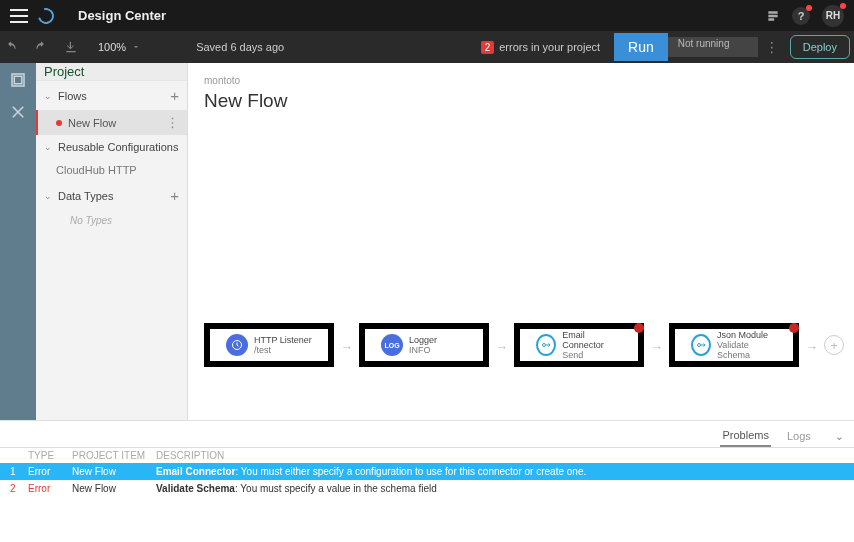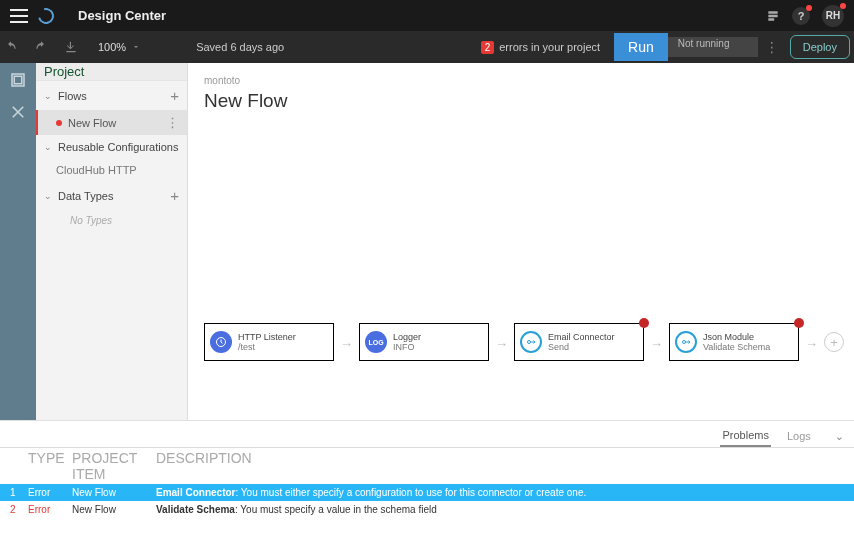--- a/index.html
+++ b/index.html
@@ -41,38 +41,38 @@
   .side-item.active::before { content:""; position:absolute; left:0; top:0; bottom:0; width:2px; background:#e53935;}
   .reddot { width:6px;height:6px;border-radius:50%; background:#e53935; margin-right:6px;}
   .side-item .kebab2 { margin-left:auto; color:#888; font-size:13px; cursor:pointer;}
   .side-indent { padding:5px 8px 5px 20px; font-size:11px; color:#777;}
   .side-empty { padding:5px 8px 5px 34px; font-size:10px; color:#aaa; font-style:italic;}
   
   .canvas { flex:1; background:#fff; position:relative; padding:12px 16px 0 16px; overflow:hidden;}
   .crumb { font-size:10px; color:#999; }
   .flow-title { font-size:19px; color:#333; margin-top:4px; font-weight:400;}
   .flow { position:absolute; top:260px; left:16px; display:flex; align-items:center; gap:6px;}
-  .card { width:130px; height:38px; border:1px solid #000000; background:#fff; display:flex; align-items:center; padding:5px; position:relative;}
+  .card { width:130px; height:38px; border:6px solid #000000; background:#fff; display:flex; align-items:center; padding:16px; position:relative;}
   .cicon { width:22px;height:22px; border-radius:50%; display:flex; align-items:center; justify-content:center; margin-right:6px; font-size:9px; font-weight:bold; color:#fff;}
   .ci-blue { background:#4a6ee0;}
   .ci-ring { background:#fff; border:2px solid #2aa0d8; color:#2aa0d8;}
   .cicon svg { width:12px; height:12px; fill:currentColor;}
   .ctext .t1 { font-size:9px; color:#444;}
   .ctext .t2 { font-size:9px; color:#777;}
   .card .cerr { position:absolute; top:-6px; right:-6px; width:10px;height:10px;border-radius:50%; background:#c62828;}
   .arrow { color:#bbb; font-size:13px;}
   .addcircle { width:20px;height:20px;border-radius:50%; border:1px solid #ccc; display:flex;align-items:center;justify-content:center; color:#bbb; font-size:13px; cursor:pointer;}
   
   .bottom { height:122px; border-top:1px solid #e0e0e0; background:#fff; display:flex; flex-direction:column;}
   .btabs { display:flex; justify-content:flex-end; padding:4px 10px 0 10px; gap:14px; border-bottom:1px solid #ddd; align-items:center; font-size:11px;}
   .btab { padding:4px 2px; color:#999; cursor:pointer;}
   .btab.active { color:#555; border-bottom:2px solid #888;}
   .btab-chev { color:#888; margin-left:8px; font-size:11px; cursor:pointer;}
   .ptable { width:100%; font-size:10px; }
-  .phead { display:flex; padding:2px 10px; color:#aaa; text-transform:uppercase; font-size:14px;}
+  .phead { display:flex; padding:2px 10px; color:#aaa; text-transform:uppercase; font-size:10px;}
   .prow { display:flex; padding:3px 10px; align-items:center;}
   .prow.sel { background:#29b6f6; color:#fff;}
   .pc-n { width:18px;}
   .pc-type { width:44px; color:#e53935;}
   .prow.sel .pc-type, .prow.sel .pc-item, .prow.sel .pc-desc { color:#fff;}
   .pc-item { width:84px;}
   .pc-desc { flex:1;}
   .pc-desc b { font-weight:bold;}
 </style>
 </head>

